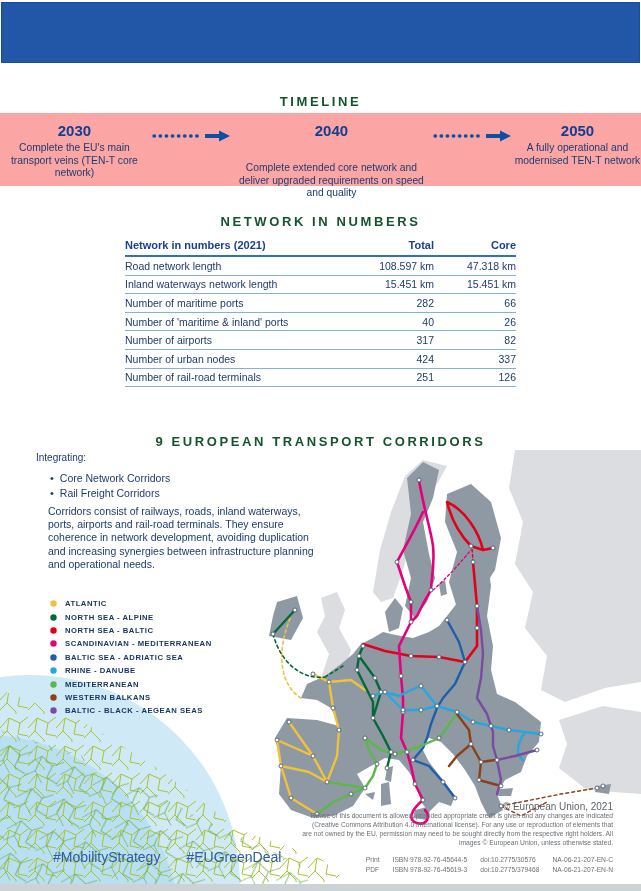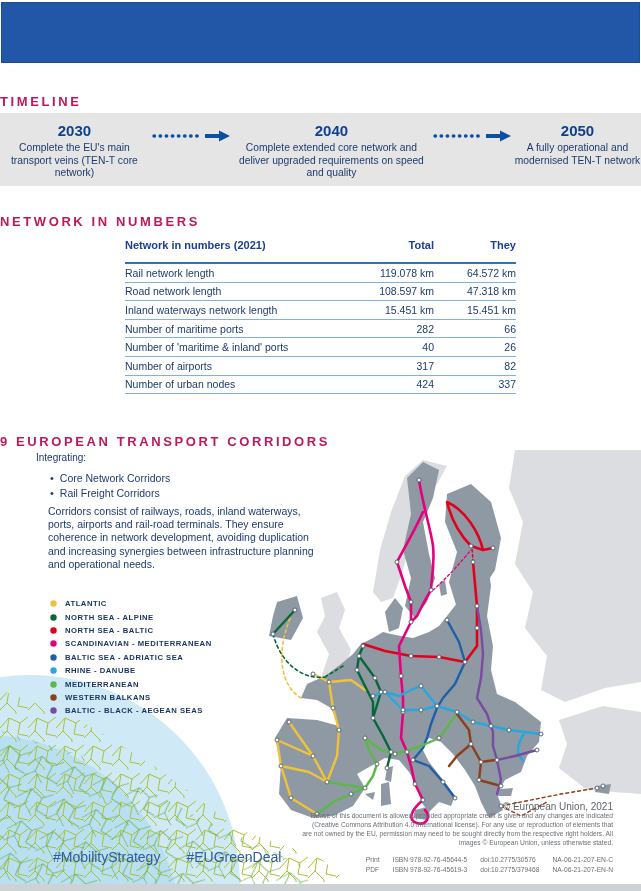--- a/index.html
+++ b/index.html
@@ -2,40 +2,40 @@
 <html><head>
 <meta charset="utf-8">
 <style>
   html,body{margin:0;padding:0;}
   body{width:641px;height:891px;position:relative;background:#ffffff;
        font-family:"Liberation Sans", sans-serif;overflow:hidden;}
 
   .topbar{position:absolute;left:1px;right:1px;top:2px;height:61px;
           background:#2257a7;border:1px solid #1b4c97;box-sizing:border-box;}
 
-  .section-title{position:absolute;left:0;width:100%;
-          color:#be185d;font-weight:bold;font-size:13px;letter-spacing:2.6px;}
+  .section-title{position:absolute;left:0;width:100%;text-align:center;
+          color:#14532d;font-weight:bold;font-size:13px;letter-spacing:2.6px;}
   #timeline-title{top:94px;}
   #network-title{top:214px;}
   #corridors-title{top:434px;}
 
   
   .timeline-band{position:absolute;top:113px;left:0;right:0;height:73px;
-          background:#e5e5e5;display:flex;justify-content:flex-end;}
+          background:#fca5a5;display:flex;justify-content:flex-end;}
   .milestone{display:flex;flex-direction:column;align-items:center;padding-top:9px;}
   .milestone .year{font-size:15px;font-weight:bold;color:#113f8f;}
   .milestone .mdesc{font-size:10.3px;color:#1d3c6e;text-align:center;line-height:1.22;margin-top:3px;}
-  .m1{width:150px;} .m2{width:200px;} .m3{width:128px;}
+  .m1{width:150px;} .m2{width:200px;gap:20px;} .m3{width:128px;}
   .arrow-wrap{width:84px;padding-top:16px;display:flex;justify-content:center;}
 
   
   .numbers-table{position:absolute;left:125px;top:237px;width:391px;
           border-collapse:collapse;font-size:10.5px;color:#1d3c6e;}
   .numbers-table th{color:#1a3e97;font-weight:bold;font-size:11px;text-align:left;
-          border-bottom:2px solid #2e74b5;padding:2px 0 11px 0;}
+          border-bottom:2px solid #2e74b5;padding:2px 0 4px 0;}
   .numbers-table th.num,.numbers-table td.num{text-align:right;}
   .numbers-table td{border-bottom:1.4px solid #7fb3dd;padding:2.8px 0;}
   .col-total{width:96px;margin-top:44px;} .col-core{width:82px;}
 
   
   .integrating{position:absolute;left:36px;top:452px;font-size:10px;color:#1d3c6e;}
   .bullet-list{position:absolute;left:50px;top:471px;font-size:10.5px;color:#1d3c6e;line-height:1.35;}
   .bullet-list .b{display:flex;align-items:center;}
   .bullet-list .dotb{color:#1d3c6e;margin-right:6px;font-size:11px;}
   .paragraph{position:absolute;left:48px;top:505px;width:274px;
@@ -101,30 +101,25 @@
   </div>
 </div>
 
 <div class="section-title" id="network-title">NETWORK IN NUMBERS</div>
 
 <table class="numbers-table">
   <thead>
     <tr>
       <th>Network in numbers (2021)</th>
       <th class="num col-total">Total</th>
-      <th class="num col-core">They</th>
+      <th class="num col-core">Core</th>
     </tr>
   </thead>
   <tbody>
     <tr>
-        <td>Rail network length</td>
-        <td class="num">119.078 km</td>
-        <td class="num">64.572 km</td>
-      </tr>
-    <tr>
         <td>Road network length</td>
         <td class="num">108.597 km</td>
         <td class="num">47.318 km</td>
       </tr>
     <tr>
         <td>Inland waterways network length</td>
         <td class="num">15.451 km</td>
         <td class="num">15.451 km</td>
       </tr>
     <tr>
@@ -139,20 +134,25 @@
       </tr>
     <tr>
         <td>Number of airports</td>
         <td class="num">317</td>
         <td class="num">82</td>
       </tr>
     <tr>
         <td>Number of urban nodes</td>
         <td class="num">424</td>
         <td class="num">337</td>
+      </tr>
+    <tr>
+        <td>Number of rail-road terminals</td>
+        <td class="num">251</td>
+        <td class="num">126</td>
       </tr>
   </tbody>
 </table>
 
 <div class="section-title" id="corridors-title">9 EUROPEAN TRANSPORT CORRIDORS</div>
 
 <div class="integrating">Integrating:</div>
 <div class="bullet-list">
   <div class="b">
       <span class="dotb">•</span>

